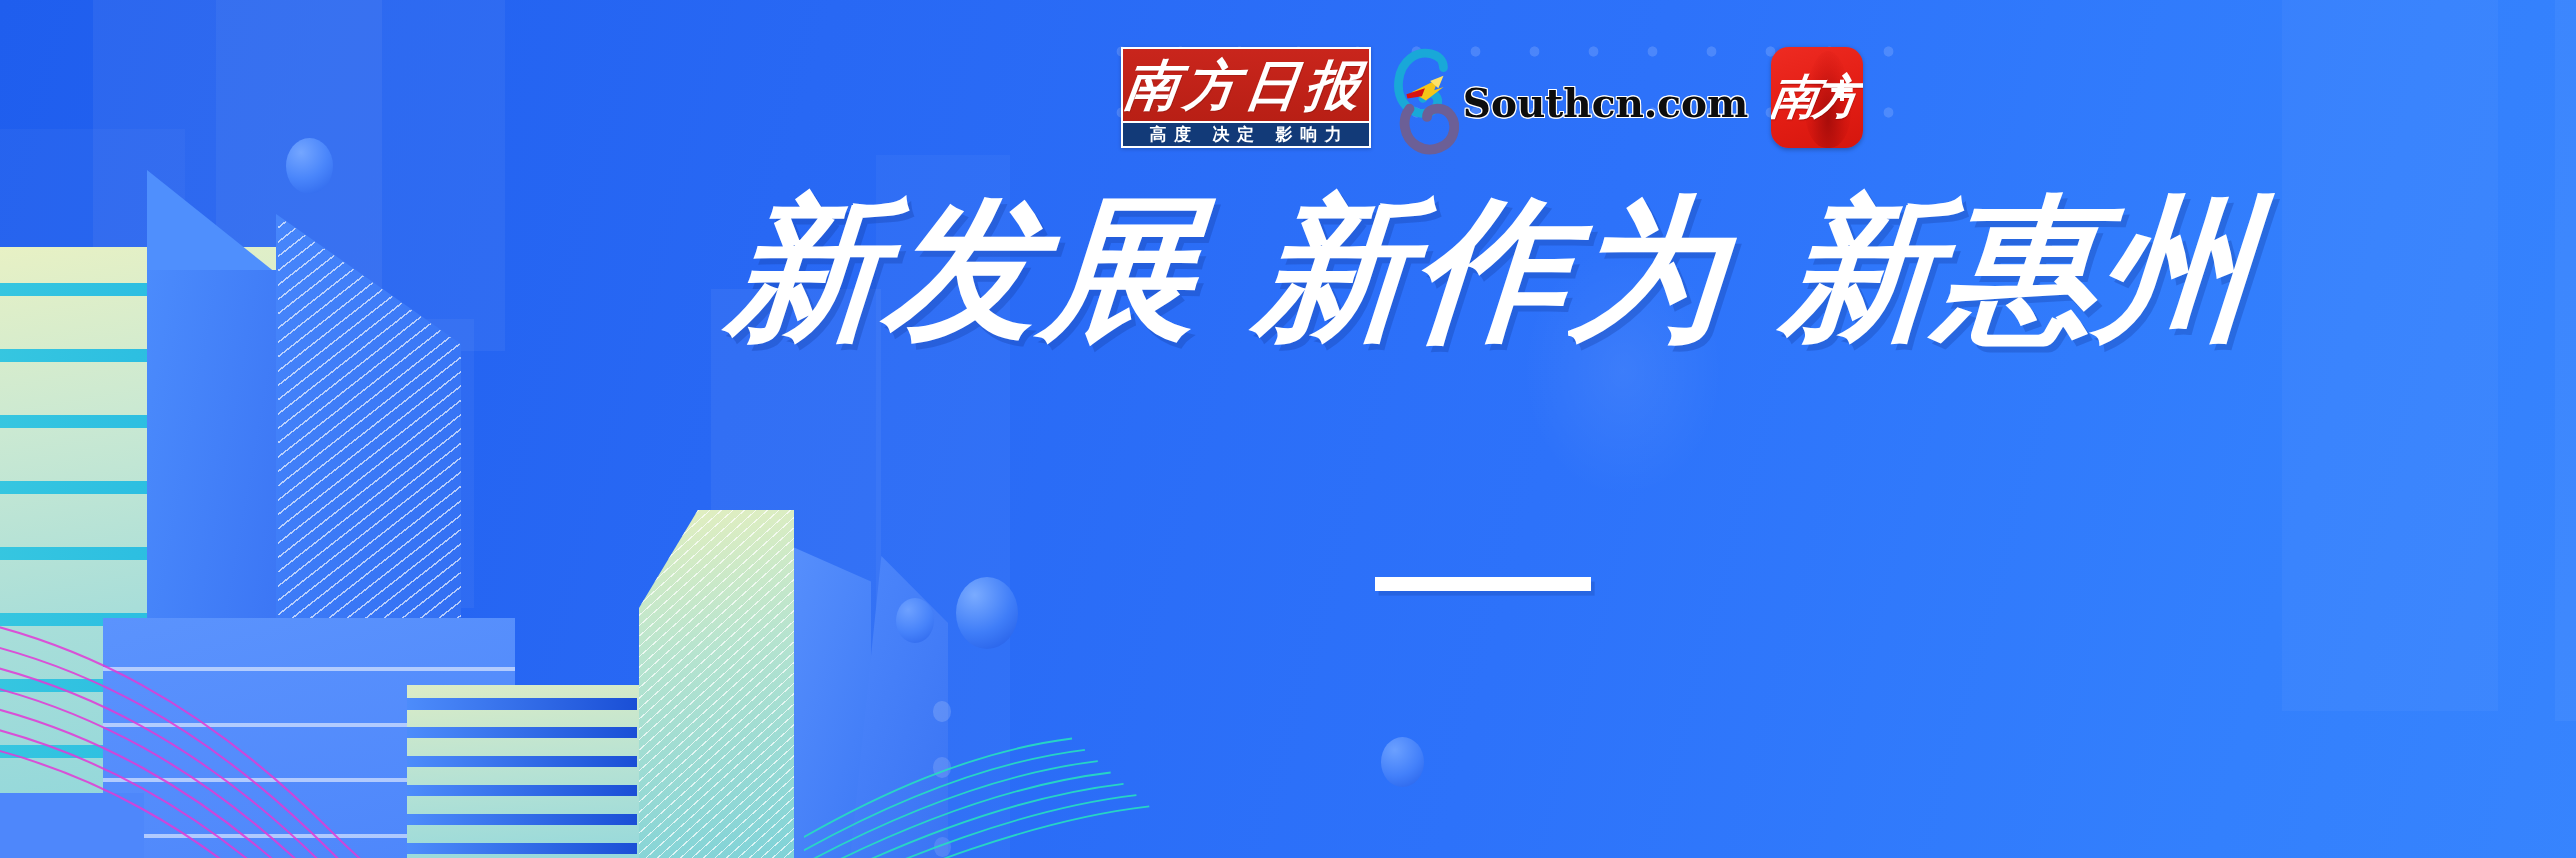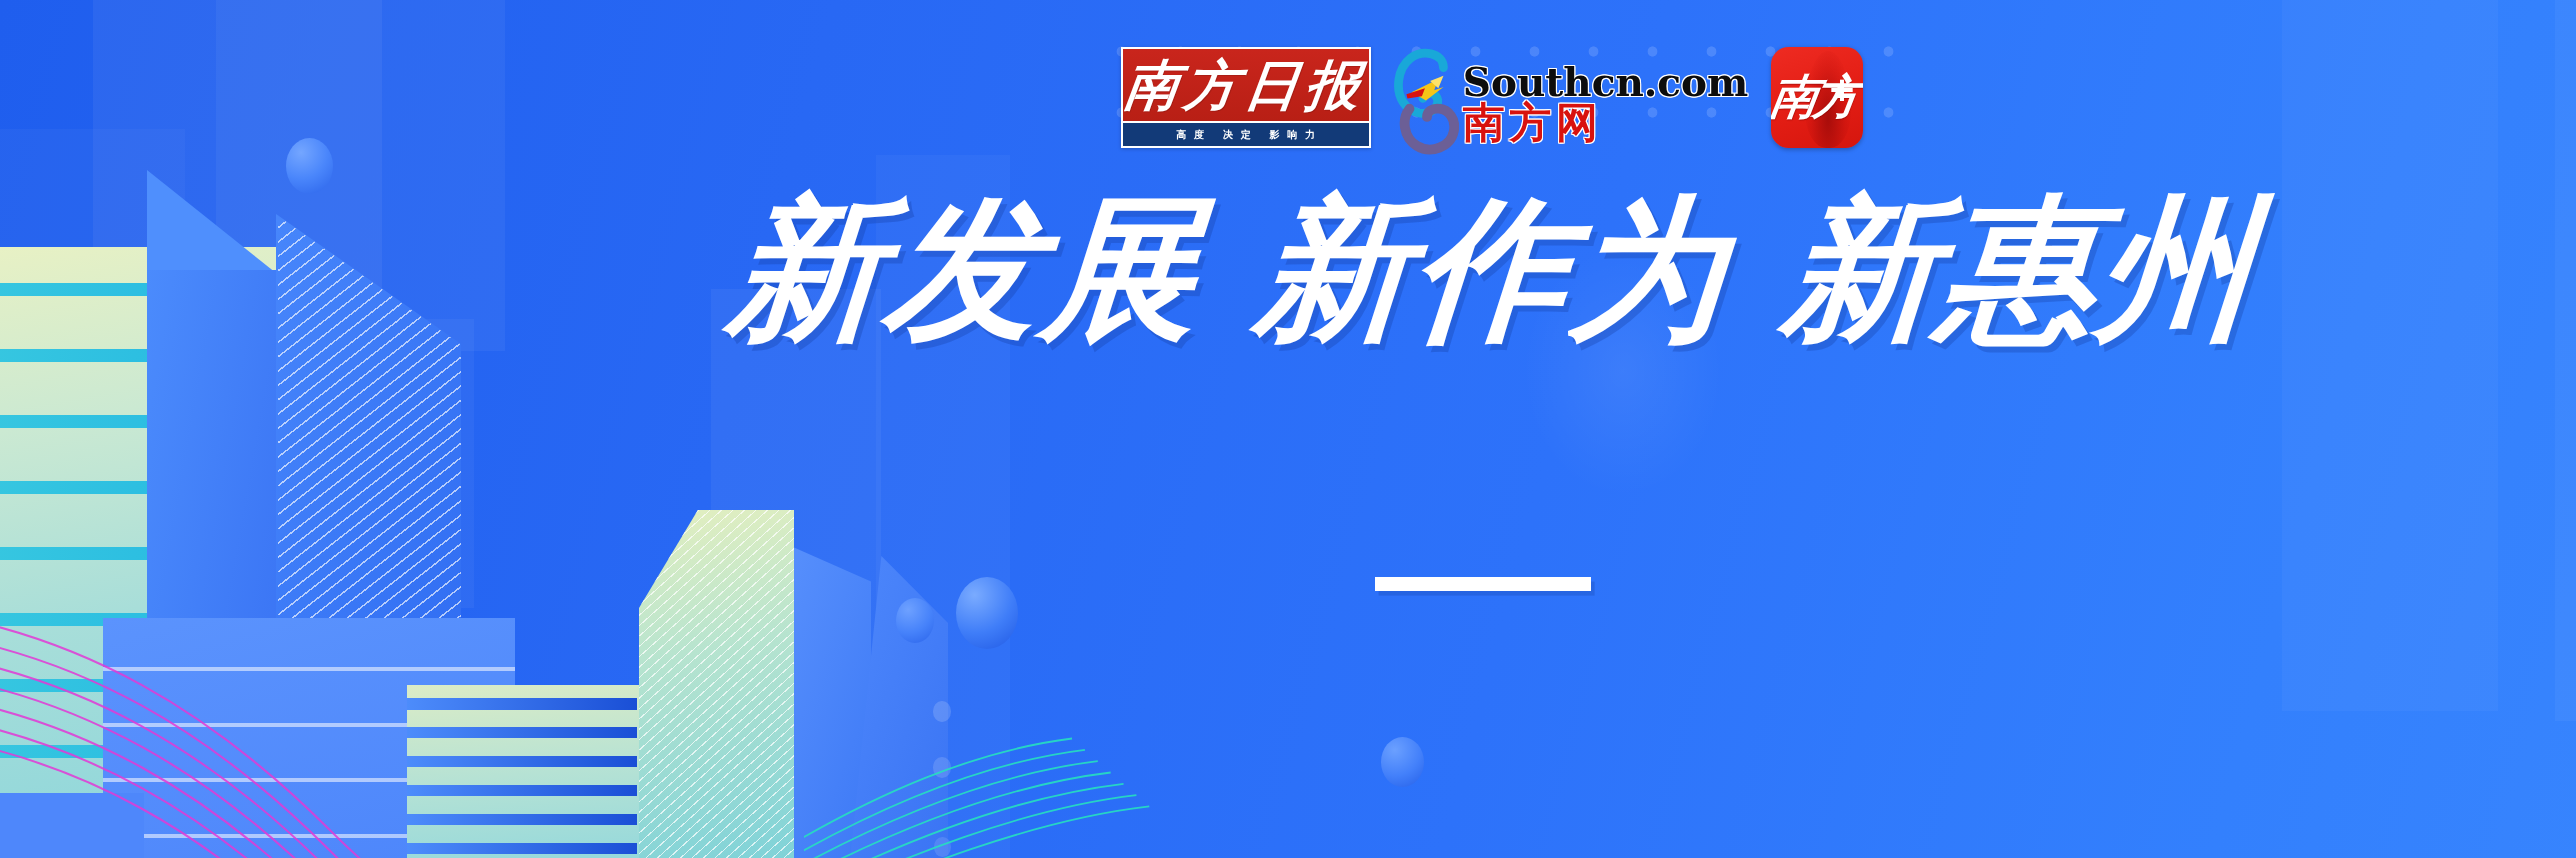--- a/index.html
+++ b/index.html
@@ -105,21 +105,21 @@
   
   .nfrb{width:250px;background:#fff;padding:2.1px;box-sizing:border-box;
     box-shadow:0 1px 3.6px rgba(0,0,0,.22);}
   .nfrb-red{background:linear-gradient(180deg,#c9251c 0%,#b81f15 100%);
     height:72px;display:flex;align-items:center;justify-content:center;}
   .nfrb-red span{color:#fff;font-size:54px;line-height:1;letter-spacing:6.2px;
     font-family:"DejaVu Serif","Liberation Serif",serif;font-weight:700;
     font-style:italic;transform:skewX(-7deg);text-shadow:1px 1px 0 rgba(0,0,0,.12);}
   .nfrb-blue{background:#123a78;height:23px;margin-top:2.1px;display:flex;
     align-items:center;justify-content:center;}
-  .nfrb-blue span{color:#fff;font-size:10px;letter-spacing:7.7px;font-weight:600;
+  .nfrb-blue span{color:#fff;font-size:17px;letter-spacing:7.7px;font-weight:600;
     font-family:"DejaVu Sans","Liberation Sans",sans-serif;padding-left:7.7px;}
 
   
   .southcn{display:flex;align-items:center;gap:4.1px;}
   .sc-swirl{width:65px;height:108px;position:relative;flex:none;}
   .sc-txt{display:flex;flex-direction:column;justify-content:center;gap:1px;padding-top:5.2px;}
   .sc-en{font-size:39px;font-weight:700;color:#0d0d0d;line-height:.98;
     font-family:"DejaVu Serif","Liberation Serif",serif;
     text-shadow:-1px 0 0 #fff,1px 0 0 #fff,0 -1px 0 #fff,0 1px 0 #fff,
                 -1px -1px 0 #fff,1px 1px 0 #fff,-1px 1px 0 #fff,1px -1px 0 #fff;}
@@ -272,21 +272,20 @@
                    C86,116 88,102 80,94 C72,86 58,90 56,100" fill="none" stroke="#19a8d8" stroke-width="17" stroke-linecap="round"></path>
           <path d="M30,120 C14,140 18,176 44,192 C72,209 110,194 116,164
                    C121,140 106,122 88,120 C74,118 64,126 64,136" fill="none" stroke="#6c5f96" stroke-width="19" stroke-linecap="round"></path>
           <path d="M34,88 L86,62 L78,84 L96,78 L62,104 Z" fill="#f5c518"></path>
           <path d="M24,92 L60,80 L54,96 L26,100 Z" fill="#d8120e"></path>
           <path d="M70,66 L96,56 L86,80 Z" fill="#fde26a"></path>
         </svg>
       </div>
       <div class="sc-txt">
         <div class="sc-en">Southcn.com</div>
-        <div class="sc-cn">南方网</div>
       </div>
     </div>
 
     <div class="nfplus">
       <div class="flame"></div>
       <div class="nf">南方</div>
       <div class="plus">+</div>
     </div>
 
   </div>

